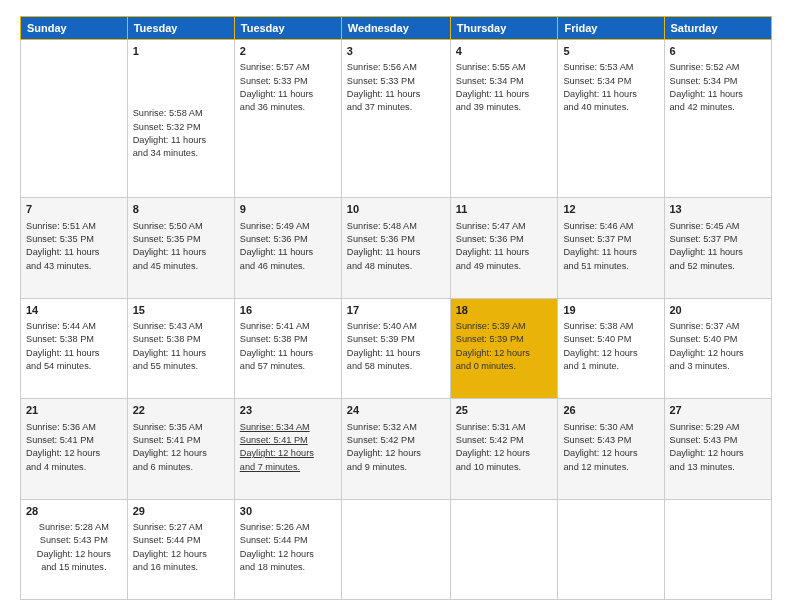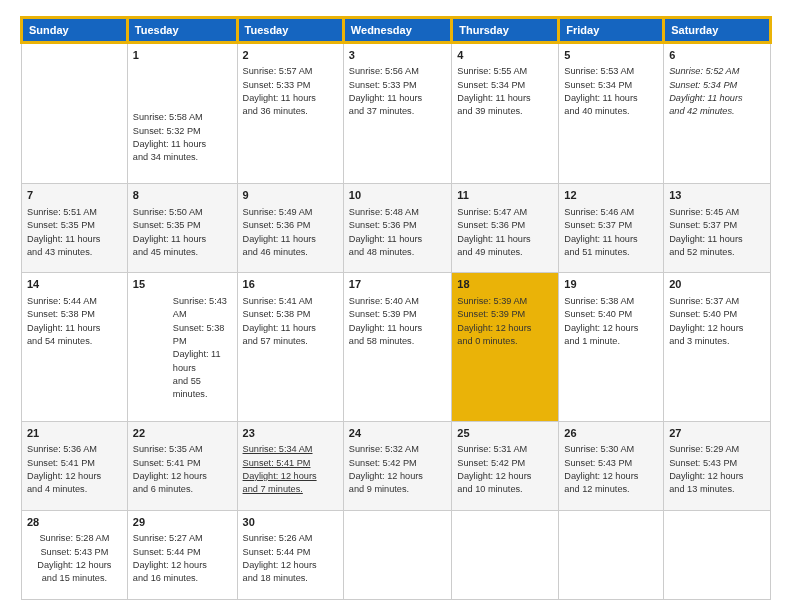--- a/index.html
+++ b/index.html
@@ -61,21 +61,21 @@
       flex: 1;
       font-size: 10px;
     }
     .calendar th {
       background-color: #1565C0;
       color: #fff;
       text-align: left;
       padding: 5px 6px;
       font-size: 11px;
       font-weight: bold;
-      border: 3px solid #eab308;
+      border: 1px solid #eab308;
     }
     .calendar td {
       vertical-align: top;
       border: 1px solid #ccc;
       padding: 4px 5px;
       width: 113px;
       min-height: 80px;
       font-size: 9.5px;
       color: #222;
       line-height: 1.4;
@@ -154,21 +154,21 @@
           </td>
           <td style="background-color: rgb(255, 255, 255);">
             <span class="day-num">5</span>
             <div class="day-info" style="white-space: pre-line;">Sunrise: 5:53 AM
 Sunset: 5:34 PM
 Daylight: 11 hours
 and 40 minutes.</div>
           </td>
           <td style="background-color: rgb(255, 255, 255);">
             <span class="day-num">6</span>
-            <div class="day-info" style="white-space: pre-line; font-style: italic;">Sunrise: 5:52 AM
+            <div class="day-info" style="white-space: pre-line;">Sunrise: 5:52 AM
 Sunset: 5:34 PM
 Daylight: 11 hours
 and 42 minutes.</div>
           </td>
         </tr>
         <tr>
           <td style="background-color: rgb(245, 245, 245);">
             <span class="day-num">7</span>
             <div class="day-info" style="white-space: pre-line;">Sunrise: 5:51 AM
 Sunset: 5:35 PM
@@ -221,21 +221,21 @@
         <tr>
           <td style="background-color: rgb(255, 255, 255);">
             <span class="day-num">14</span>
             <div class="day-info" style="white-space: pre-line;">Sunrise: 5:44 AM
 Sunset: 5:38 PM
 Daylight: 11 hours
 and 54 minutes.</div>
           </td>
           <td style="background-color: rgb(255, 255, 255);">
             <span class="day-num">15</span>
-            <div class="day-info" style="white-space: pre-line; margin-left: 40px;">Sunrise: 5:43 AM
+            <div class="day-info" style="white-space: pre-line;">Sunrise: 5:43 AM
 Sunset: 5:38 PM
 Daylight: 11 hours
 and 55 minutes.</div>
           </td>
           <td style="background-color: rgb(255, 255, 255); margin-left: 41px;">
             <span class="day-num">16</span>
             <div class="day-info" style="white-space: pre-line;">Sunrise: 5:41 AM
 Sunset: 5:38 PM
 Daylight: 11 hours
 and 57 minutes.</div>

